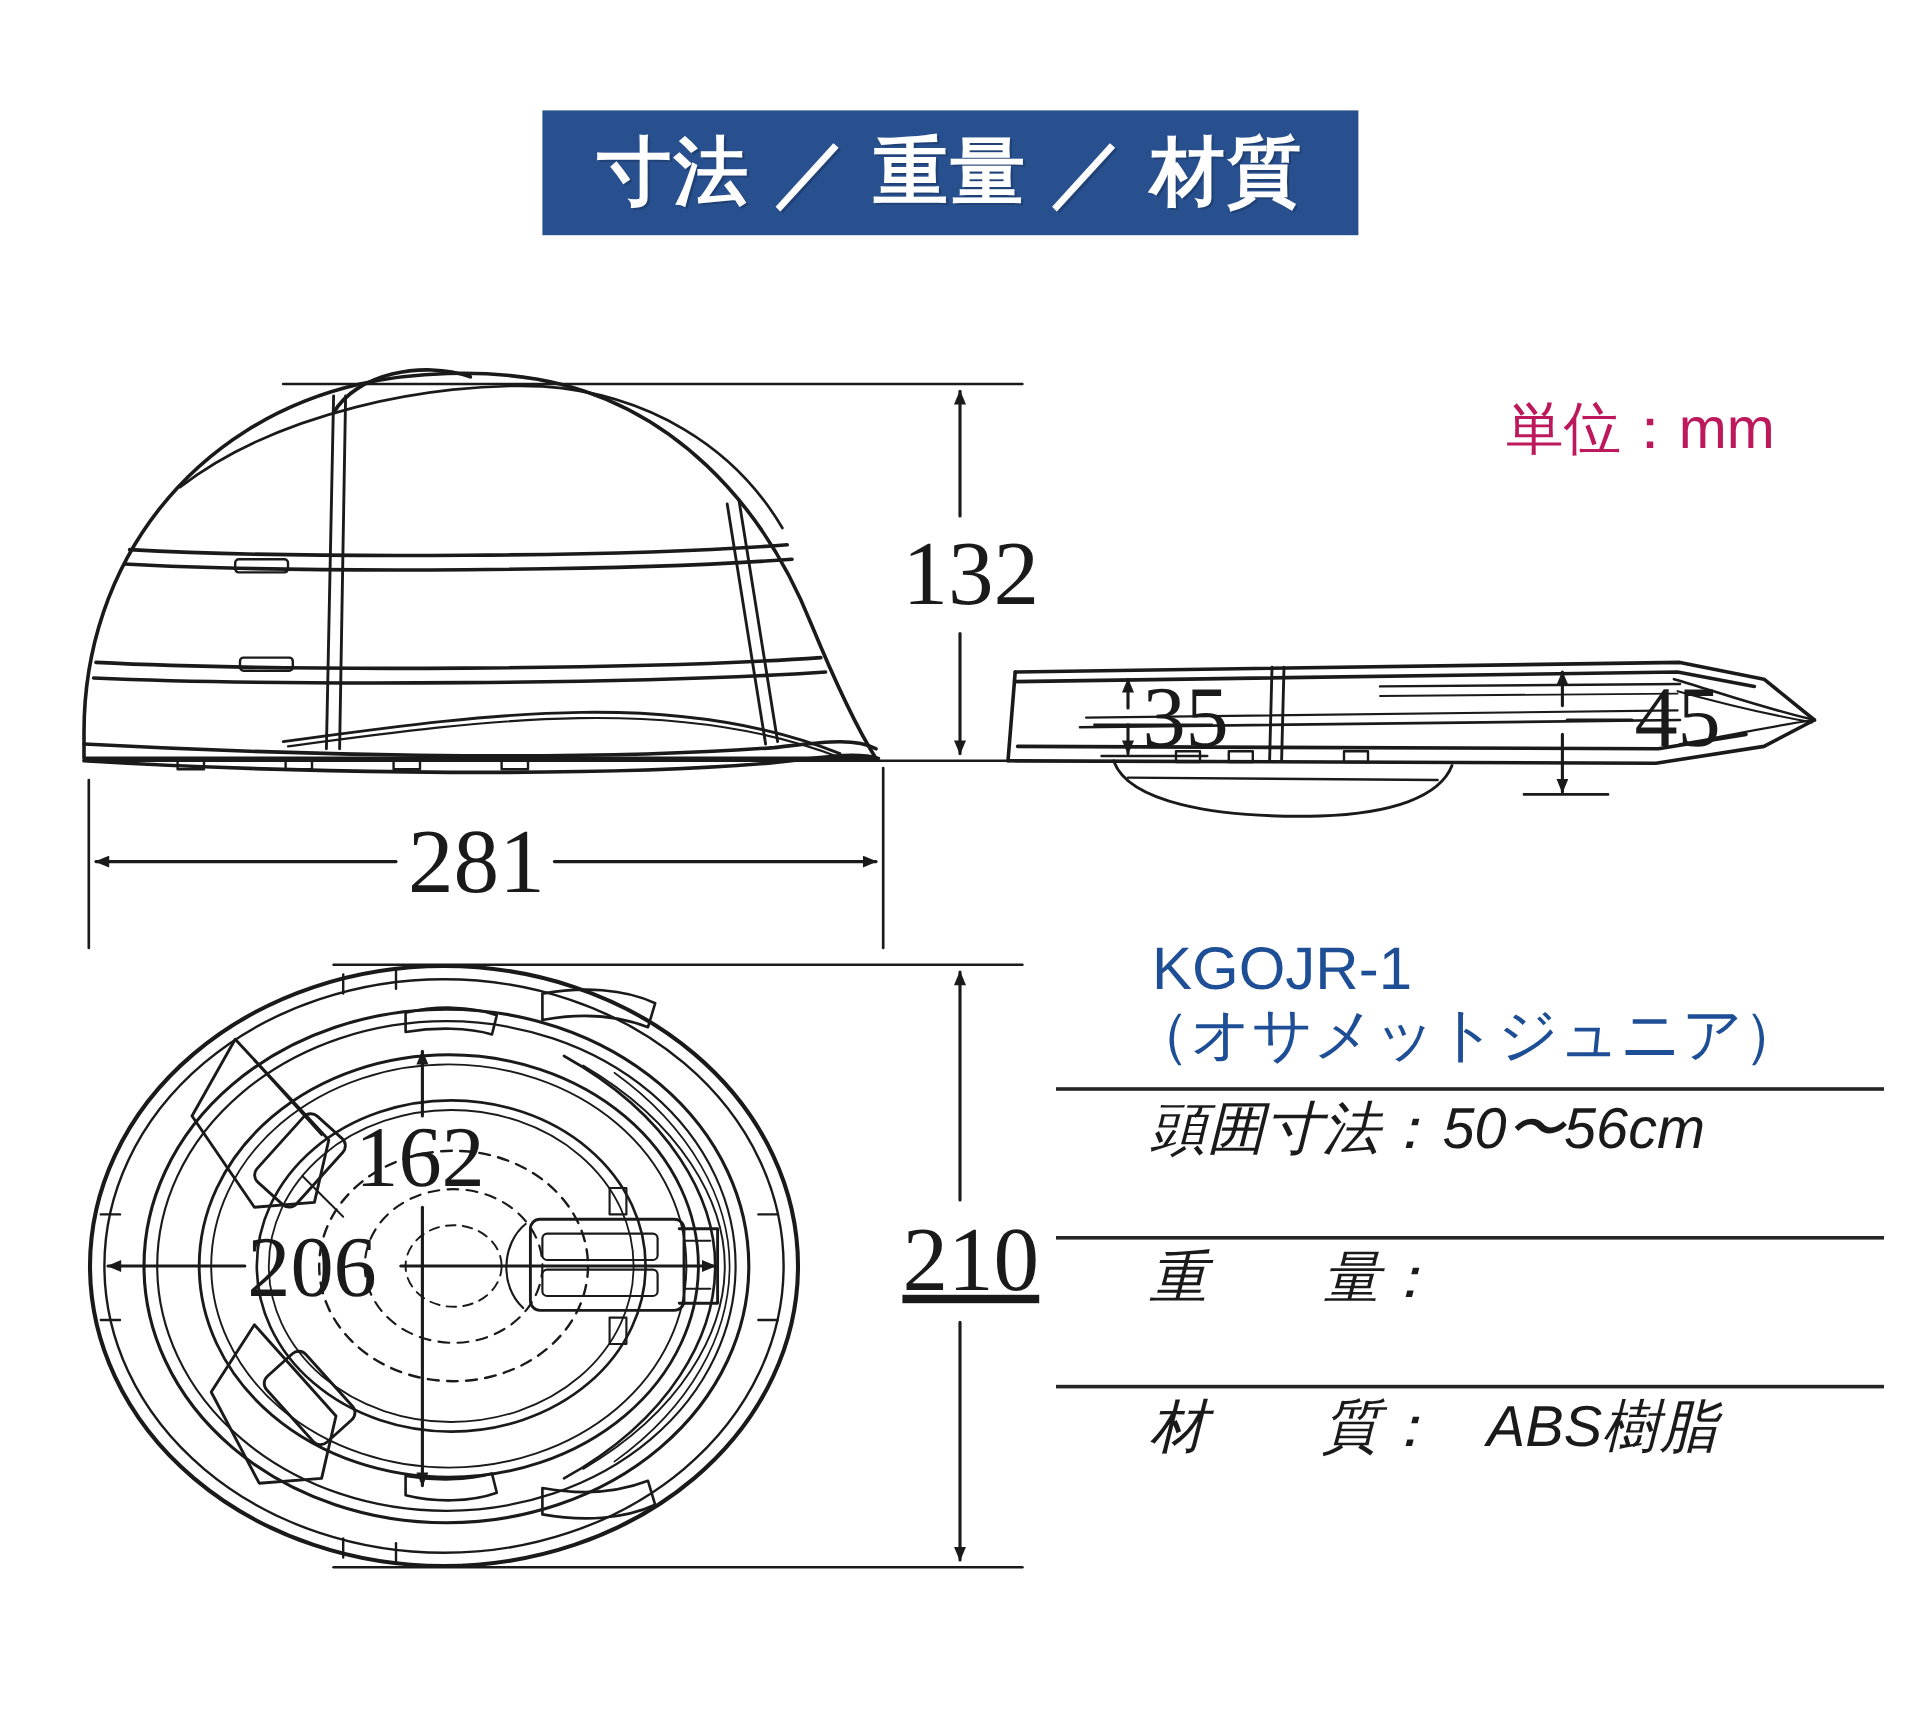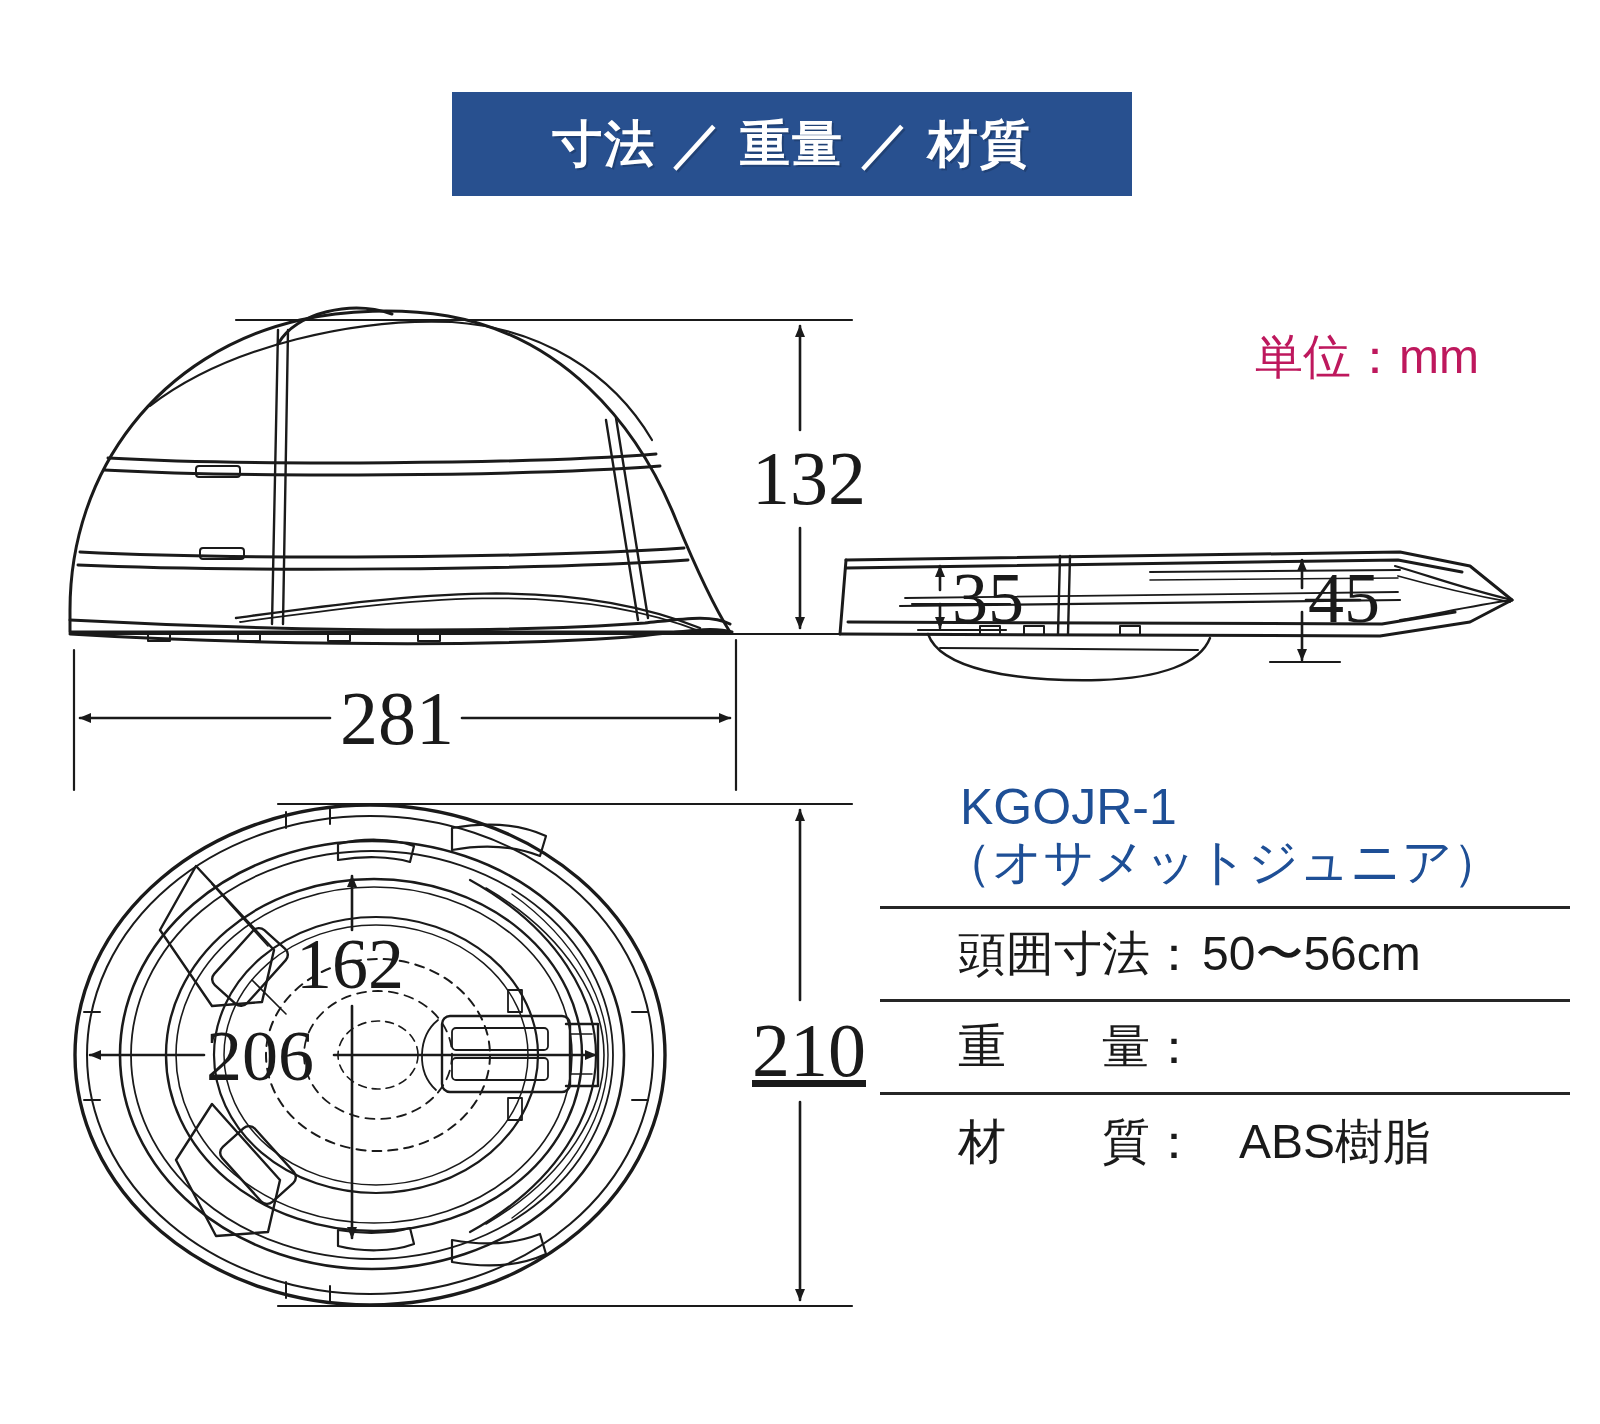--- a/index.html
+++ b/index.html
@@ -17,21 +17,21 @@
   
   .banner{
     position:absolute;
     left:452px; top:92px;
     width:680px; height:104px;
     background:#28508f;
     display:flex;align-items:center;justify-content:center;
   }
   .banner-text{
     color:#ffffff;
-    font-size:50px;
+    font-size:62px;
     font-weight:bold;
     letter-spacing:2px;
     line-height:1;
     white-space:nowrap;
     text-shadow:2px 2px 0 rgba(0,0,0,0.18);
   }
 
   
   .unit-label{
     position:absolute;
@@ -70,25 +70,25 @@
     line-height:1.12;
     padding-left:62px;
     white-space:nowrap;
   }
   .spec-table{
     margin-top:16px;
     border-top:3px solid #262626;
   }
   .spec-row{
     border-bottom:3px solid #262626;
-    height:93px;
+    height:124px;
     display:flex;
-    align-items:center;
     padding-left:78px;
     box-sizing:border-box;
+    font-style:italic;
   }
   .spec-row:last-child{border-bottom:none;gap:37px;}
   .spec-row-label{
     font-size:48px;
     color:#1a1a1a;
     white-space:pre;
     letter-spacing:0;
   }
   .spec-row-value{
     font-size:48px;
@@ -312,21 +312,21 @@
       </g>
     </g>
   </svg>
 
   <div class="dim-text" style="left:752px; top:440px; font-size:76px;">132</div>
 
   <div class="dim-text" style="left:340px; top:680px; font-size:76px;">281</div>
 
   <div class="dim-text" style="left:952px; top:562px; font-size:72px;">35</div>
 
-  <div class="dim-text" style="left:1308px; top:562px; font-size:72px;text-align:right;">45</div>
+  <div class="dim-text" style="left:1362px; top:562px; font-size:72px;text-align:right;">45</div>
 
   <div class="dim-text" style="left:752px; top:1012px; font-size:76px;text-decoration:underline;">210</div>
 
   <div class="dim-text" style="left:296px; top:928px; font-size:72px;">162</div>
 
   <div class="dim-text" style="left:206px; top:1020px; font-size:72px;">206</div>
 
 
   <div class="spec-panel">
     <div class="spec-code">KGOJR-1</div>

